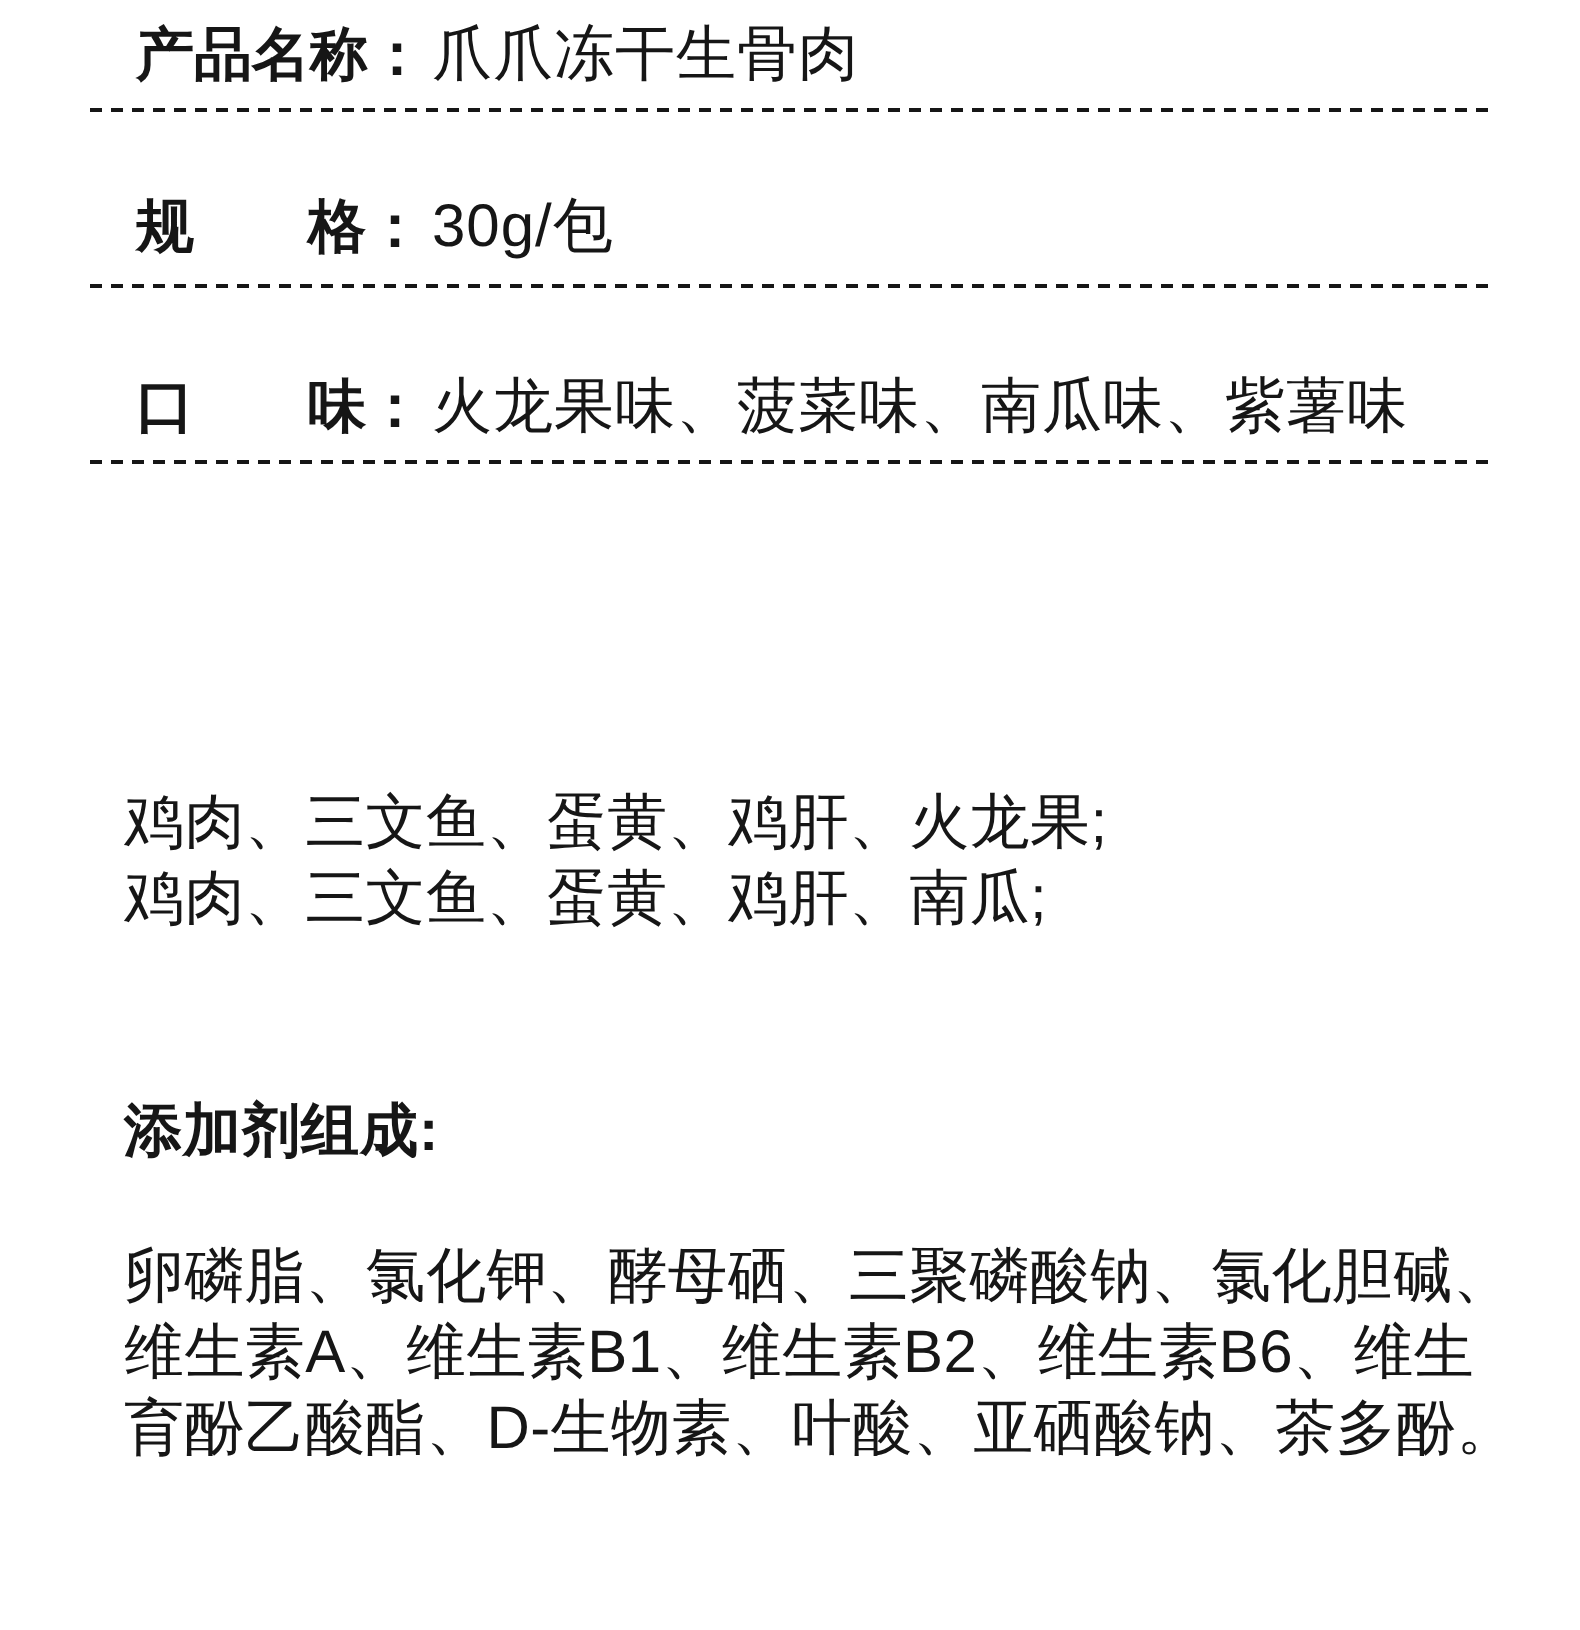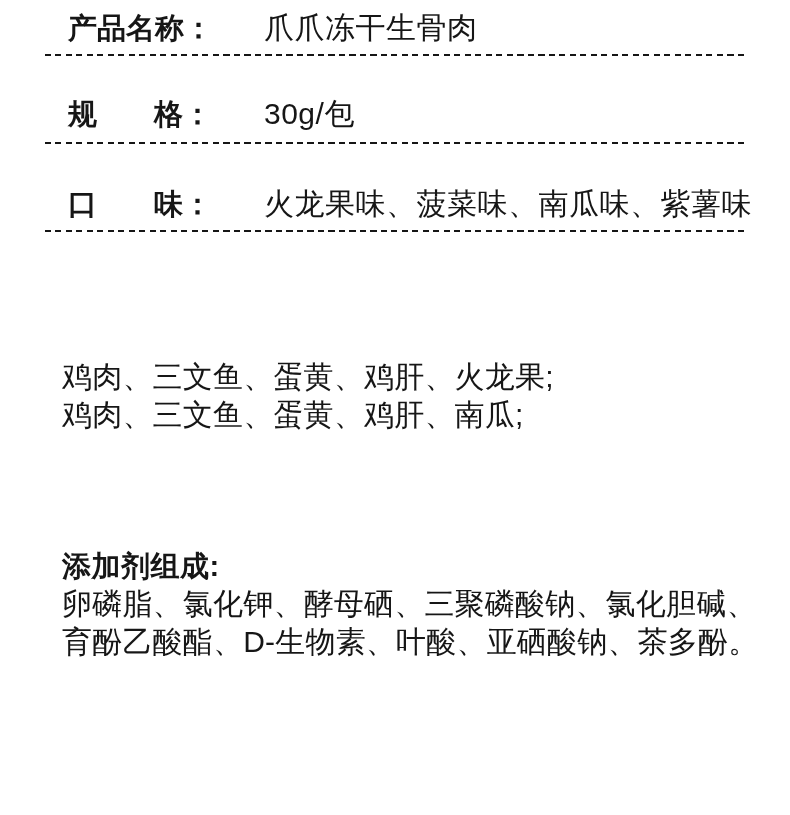--- a/index.html
+++ b/index.html
@@ -16,21 +16,20 @@
     color: var(--ink, #161616);
     overflow: hidden;
   }
   .info-row {
     position: absolute;
     left: 68px;
     display: flex;
     align-items: flex-end;
     line-height: 36px;
     white-space: nowrap;
-    gap: 48px;
   }
   .info-label {
     display: flex;
     justify-content: space-between;
     width: 144px;
     flex: 0 0 144px;
     font-size: 29px;
     font-weight: 700;
     letter-spacing: 0;
   }
@@ -59,20 +58,21 @@
   .section-title {
     font-size: 29px;
     font-weight: 700;
     line-height: 38px;
     letter-spacing: 0.5px;
   }
   .section-lines {
     position: absolute;
     left: 62px;
     width: 700px;
+    margin-top: 35px;
   }
   .section-line {
     font-size: 30px;
     font-weight: 500;
     line-height: 38px;
     letter-spacing: 0.2px;
     white-space: nowrap;
   }
   
   #row-product { top: 10px; }
@@ -118,16 +118,17 @@
   <div class="divider" id="div-3"></div>
 
   <div class="section-lines" id="composition-lines">
     <div class="section-line">鸡肉、三文鱼、蛋黄、鸡肝、火龙果;</div>
     <div class="section-line">鸡肉、三文鱼、蛋黄、鸡肝、南瓜;</div>
   </div>
 
   <div class="section section-title" id="additives-title">添加剂组成:</div>
   <div class="section-lines" id="additives-lines">
     <div class="section-line">卵磷脂、氯化钾、酵母硒、三聚磷酸钠、氯化胆碱、</div>
+    <div class="section-line">维生素A、维生素B1、维生素B2、维生素B6、维生</div>
     <div class="section-line">育酚乙酸酯、D-生物素、叶酸、亚硒酸钠、茶多酚。</div>
   </div>
 
 </div>
 
 </body></html>

